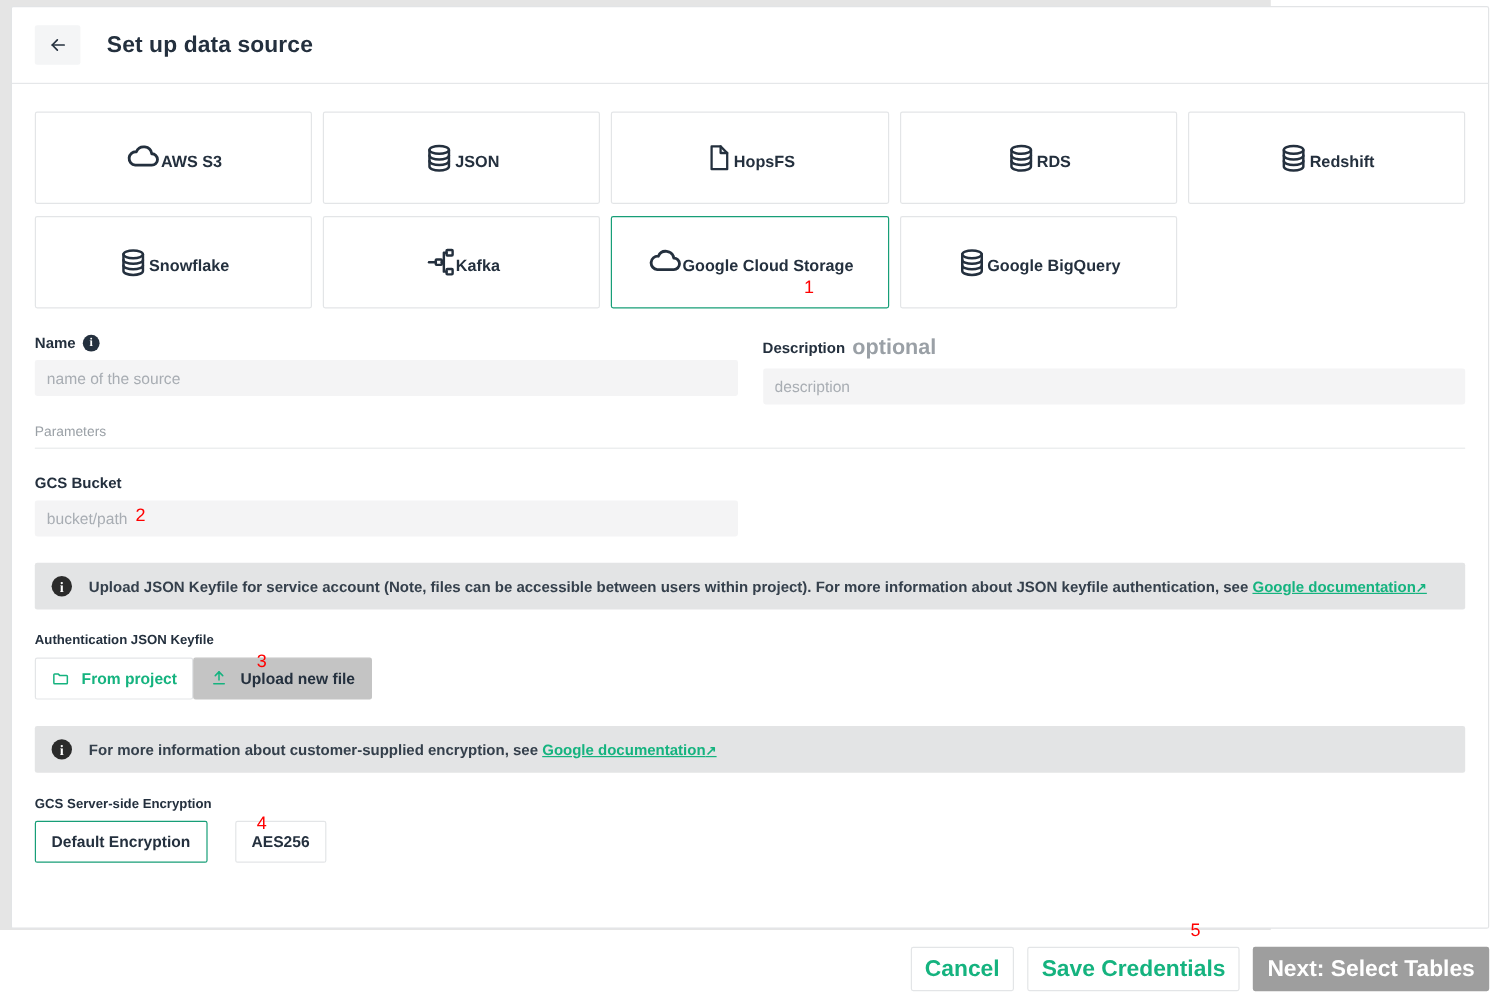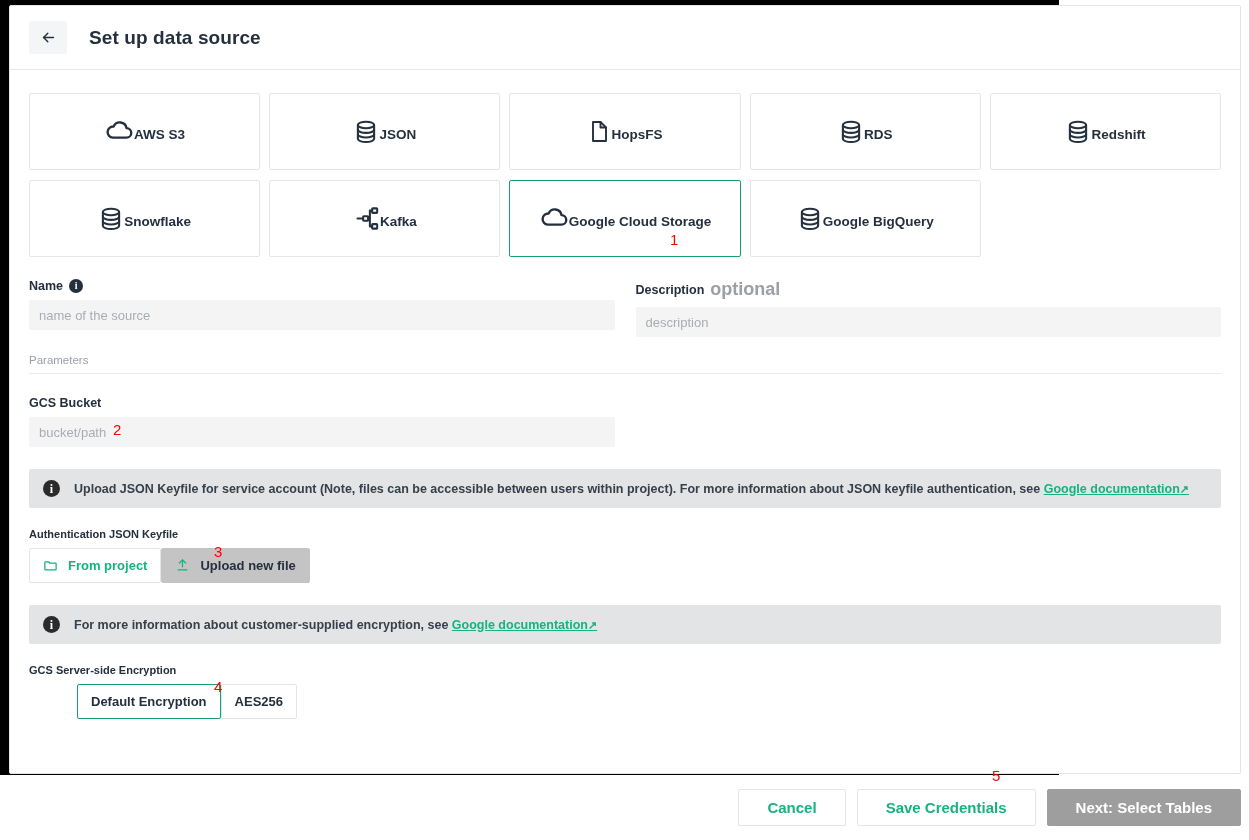--- a/index.html
+++ b/index.html
@@ -3,21 +3,21 @@
 <meta charset="utf-8">
 <style>
   * { box-sizing: border-box; }
   html, body {
     margin: 0; padding: 0;
     width: 1249px; height: 840px;
     background: #ffffff;
     font-family: "Liberation Sans", sans-serif;
     -webkit-font-smoothing: antialiased;
   }
-  #root { position: relative; width: 1059px; height: 840px; background: #000000; }
+  #root { position: relative; width: 1059px; height: 840px; background: #e5e5e5; }
 
   
   .panel {
     position: absolute; left: 9px; top: 5px;
     width: 1232px; height: 769px;
     background: #ffffff;
     border: 1px solid #e2e4e6;
     border-radius: 2px;
     overflow: hidden;
   }
@@ -130,22 +130,22 @@
     margin-top: 20px; display: flex; align-items: center;
   }
 
   
   .footer {
     position: absolute; left: 0; top: 775px; width: 1249px; height: 65px;
     display: flex; align-items: center; justify-content: flex-end;
     padding-right: 8px; gap: 11px; background: #ffffff;
   }
   .footer-btn {
-    height: 37px; padding: 0 28px; border-radius: 2px;
-    font-size: 15px; font-weight: bold; cursor: pointer;
+    height: 37px; padding: 0 11px; border-radius: 2px;
+    font-size: 19px; font-weight: bold; cursor: pointer;
     display: inline-flex; align-items: center; justify-content: center;
     background: #ffffff; border: 1px solid #e3e5e7; color: #15b37f;
     font-family: "Liberation Sans", sans-serif;
   }
   .footer-btn.disabled {
     background: #9e9e9e; border-color: #9e9e9e; color: #ffffff; cursor: default;
   }
 
   
   .anno {
@@ -342,21 +342,21 @@
 
       <div class="info-banner">
         <span class="banner-icon">i</span>
         <span class="banner-text">
           <span>For more information about customer-supplied encryption, see</span>
           <span class="link-teal"><span>Google documentation</span><span class="ext-arrow">↗</span></span>
         </span>
       </div>
 
       <div class="group-label">GCS Server-side Encryption</div>
-      <div class="btn-group" style="gap:0;margin-left:48px;">
+      <div class="btn-group" style="gap:23px;">
         <button class="pill-btn selected-teal">
           <span>Default Encryption</span>
         </button>
         <button class="pill-btn">
           <span>AES256</span>
         </button>
       </div>
 
     </div>
   </div>

